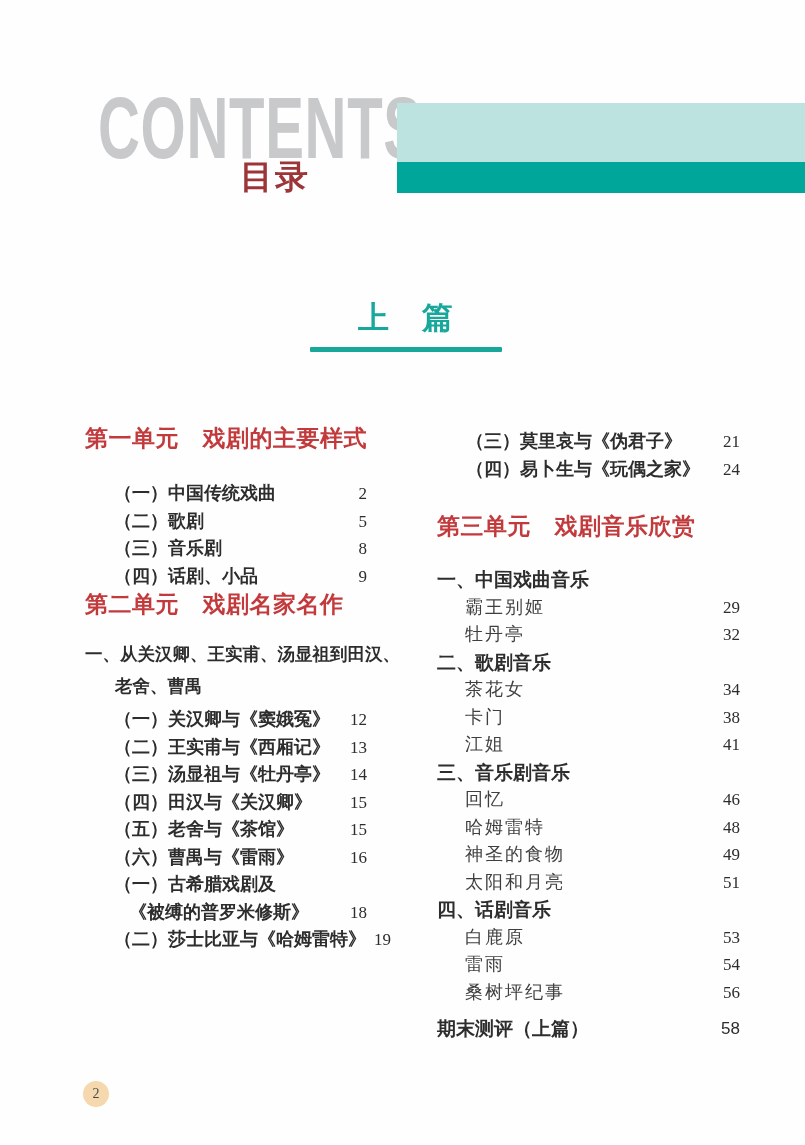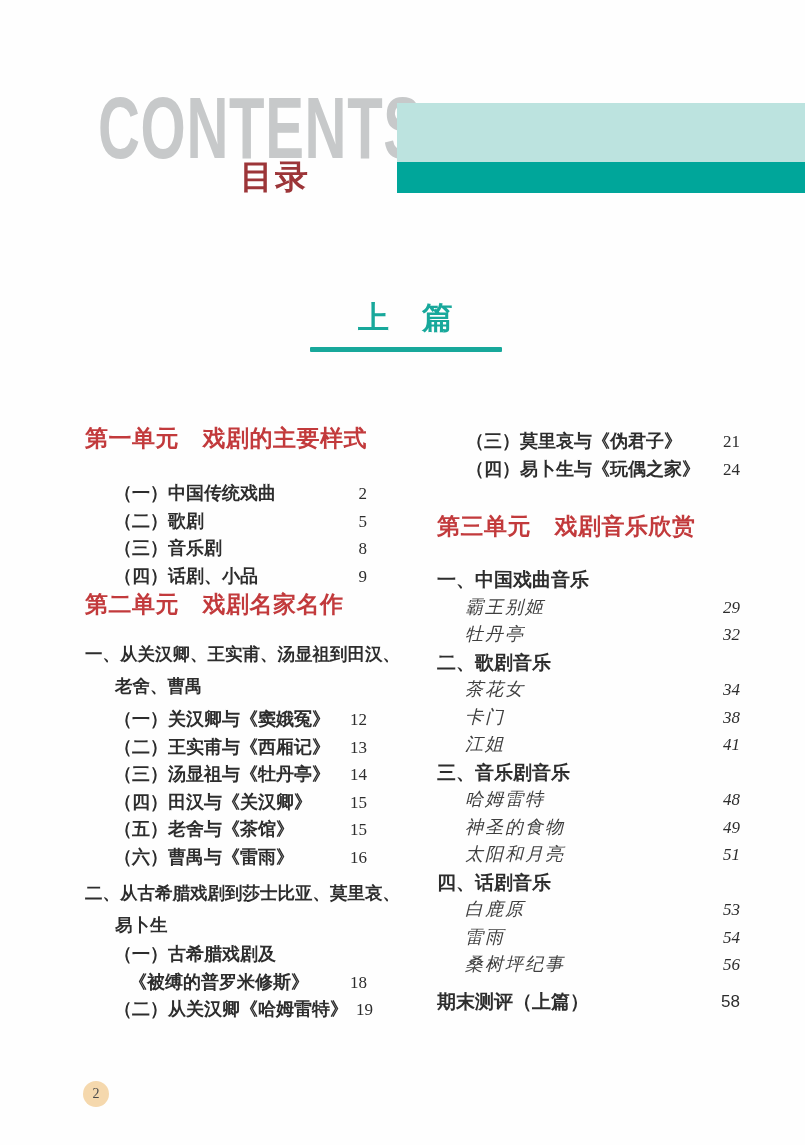--- a/index.html
+++ b/index.html
@@ -46,21 +46,21 @@
   }
   .gh-l2{padding-left:30px;}
   .g1{margin-bottom:4px;}
   .g2{margin-top:6px;}
   .greek2 .lbl{padding-left:44px;}
   
   .rgroup-heading{
     font-family:"Liberation Sans","DejaVu Sans",sans-serif;
     font-weight:700;font-size:19px;color:#2d2d2d;
   }
-  .song{font-weight:400;font-style:italic;color:#3f3f3f;}
+  .song{font-weight:400;color:#3f3f3f;}
   .song .lbl{padding-left:28px;letter-spacing:2px;white-space:nowrap;}
   .final-row{
     font-family:"Liberation Sans","DejaVu Sans",sans-serif;
     font-weight:700;font-size:19px;margin-top:9px;
   }
   .final-row .pg{font-family:Liberation Sans, sans-serif;}
   
   .page-badge{
     position:absolute;left:83px;top:1081px;width:26px;height:26px;border-radius:50%;
     background:#f5d8ad;display:flex;align-items:center;justify-content:center;
@@ -128,34 +128,30 @@
     </div>
     <div class="row entry">
       <span class="lbl">（五）老舍与《茶馆》</span>
       <span class="pg">15</span>
     </div>
     <div class="row entry">
       <span class="lbl">（六）曹禺与《雷雨》</span>
       <span class="pg">16</span>
     </div>
 
-    <div class="group-heading g2">
-      <div>二、从古希腊戏剧到莎士比亚、莫里哀、</div>
-      <div class="gh-l2">易卜生</div>
-    </div>
 
     <div class="row entry">
       <span class="lbl">（一）古希腊戏剧及</span>
     </div>
     <div class="row entry greek2">
       <span class="lbl">《被缚的普罗米修斯》</span>
       <span class="pg">18</span>
     </div>
     <div class="row entry">
-      <span class="lbl">（二）从关汉卿《哈姆雷特》</span>
+      <span class="lbl">（二）莎士比亚与《哈姆雷特》</span>
       <span class="pg">19</span>
     </div>
   </div>
 
   <div class="col col-right">
     <div class="row entry">
       <span class="lbl">（三）莫里哀与《伪君子》</span>
       <span class="pg">21</span>
     </div>
     <div class="row entry">
@@ -188,20 +184,24 @@
       <span class="lbl">卡门</span>
       <span class="pg">38</span>
     </div>
     <div class="row song">
       <span class="lbl">江姐</span>
       <span class="pg">41</span>
     </div>
 
     <div class="row rgroup-heading">
       <span>三、音乐剧音乐</span>
+    </div>
+    <div class="row song">
+      <span class="lbl">回忆</span>
+      <span class="pg">46</span>
     </div>
     <div class="row song">
       <span class="lbl">哈姆雷特</span>
       <span class="pg">48</span>
     </div>
     <div class="row song">
       <span class="lbl">神圣的食物</span>
       <span class="pg">49</span>
     </div>
     <div class="row song">

